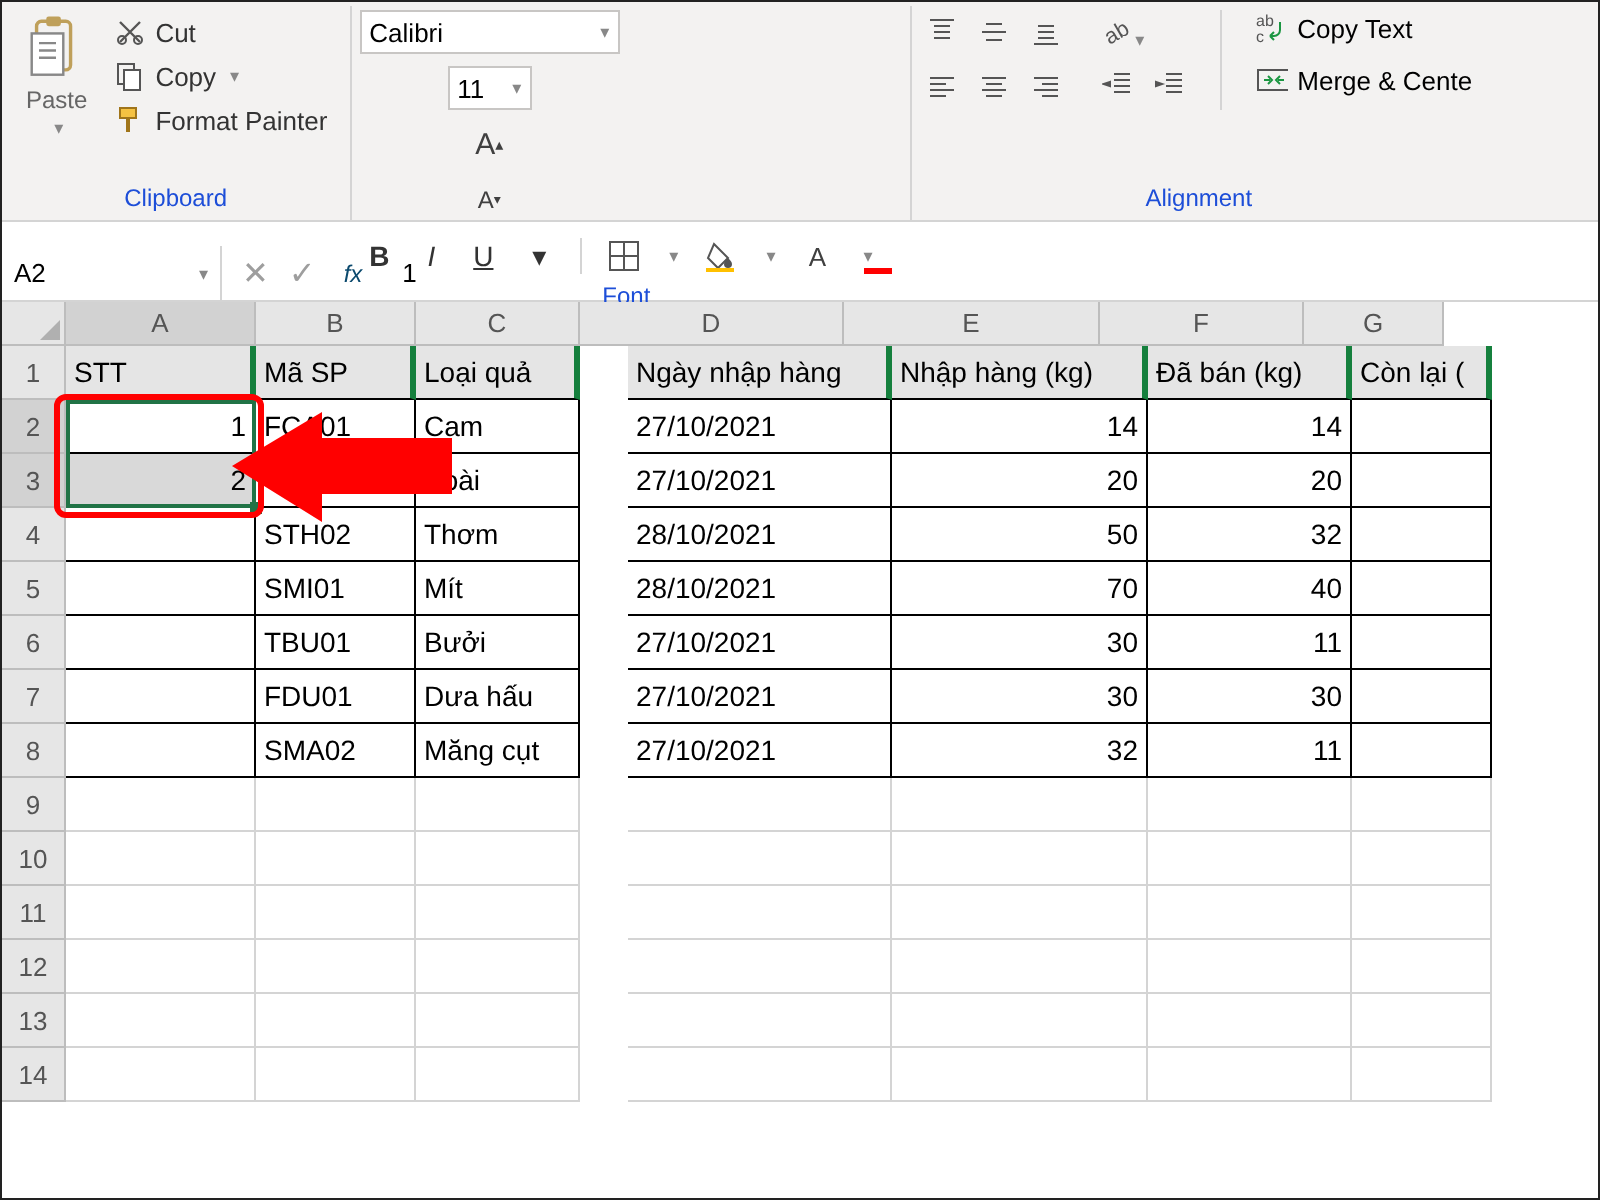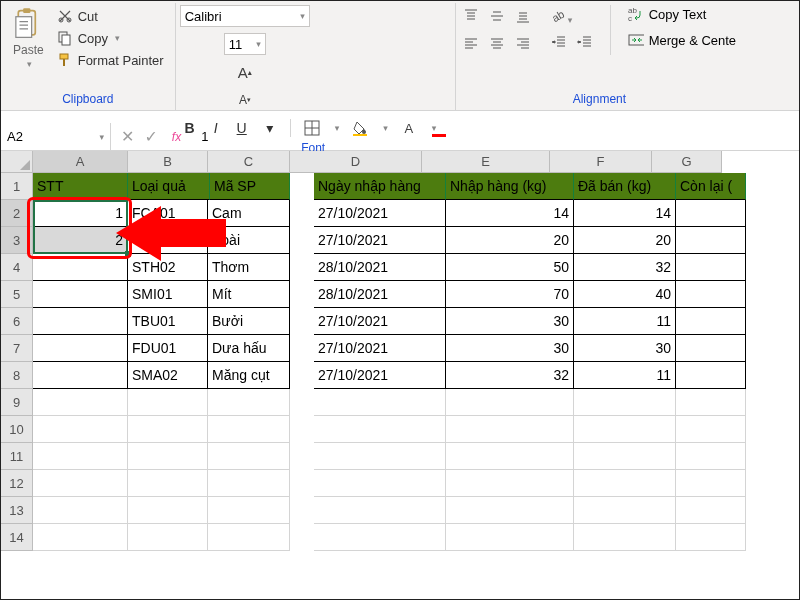--- a/index.html
+++ b/index.html
@@ -28,37 +28,37 @@
 .biu span { width: 20px; text-align: center; font-size: 14px; color: #333; }
 .sep { width: 1px; height: 18px; background: #d4d4d4; }
 
 .align-top { display: flex; gap: 14px; }
 .align-col { display: flex; flex-direction: column; gap: 6px; }
 .align-row { display: flex; gap: 4px; }
 
 .namebox-bar { display: flex; align-items: center; height: 28px; border-bottom: 1px solid #d4d4d4; background: #fff; margin-top: 12px; }
 .namebox { width: 110px; height: 100%; border-right: 1px solid #d4d4d4; display: flex; align-items: center; padding: 0 6px; font-size: 13px; justify-content: space-between; }
 .fx-btns { display: flex; gap: 10px; padding: 0 10px; color: #9e9e9e; }
-.fx-label { font-style: italic; font-size: 12px; color: #ec4899; padding: 0 4px; }
+.fx-label { font-style: italic; font-size: 12px; color: #0c4a6e; padding: 0 4px; }
 .fx-val { font-size: 13px; padding-left: 16px; }
 
 .grid { position: relative; }
 .corner { position: absolute; left: 0; top: 0; width: 32px; height: 22px; background: #e6e6e6; border-right: 1px solid #bdbdbd; border-bottom: 1px solid #bdbdbd; }
 .corner::after { content: ''; position: absolute; right: 2px; bottom: 2px; width: 0; height: 0; border-style: solid; border-width: 0 0 10px 10px; border-color: transparent transparent #b0b0b0 transparent; }
 .col-headers { display: flex; margin-left: 32px; }
 .ch { background: #e6e6e6; border-right: 1px solid #bdbdbd; border-bottom: 1px solid #bdbdbd; text-align: center; font-size: 13px; color: #555; height: 22px; line-height: 22px; }
 .ch.sel { background: #d2d2d2; }
 .ch.cA { width: 95px; } .ch.cB { width: 80px; } .ch.cC { width: 82px; } .ch.cD { width: 132px; } .ch.cE { width: 128px; } .ch.cF { width: 102px; } .ch.cG { width: 70px; }
 .rows { }
 .row { display: flex; height: 27px; }
 .rh { width: 32px; background: #e6e6e6; border-right: 1px solid #bdbdbd; border-bottom: 1px solid #bdbdbd; text-align: center; font-size: 13px; color: #555; line-height: 27px; }
 .rh.sel { background: #d2d2d2; }
 .cell { border-right: 1px solid #d4d4d4; border-bottom: 1px solid #d4d4d4; font-size: 14px; padding: 0 4px; line-height: 26px; overflow: hidden; white-space: nowrap; }
 .cell.bd { border-right: 1px solid #000; border-bottom: 1px solid #000; }
-.row.hdr .cell { background: #4d7c0f; border-right: 1px solid #15803d; border-bottom: 1px solid #000; }
+.row.hdr .cell { background: #e5e5e5; border-right: 3px solid #15803d; border-bottom: 1px solid #000; }
 .cell.cA { width: 95px; } .cell.cB { width: 80px; } .cell.cC { width: 82px; } .cell.cD { width: 132px; margin-left: 24px; } .cell.cE { width: 128px; } .cell.cF { width: 102px; } .cell.cG { width: 70px; }
 .cell.num { text-align: right; }
 .cell.selA { background: #d9d9d9; }
 .cell.active { background: #fff; }
 
 .sel-outline { position: absolute; border: 2px solid #217346; pointer-events: none; }
 .sel-handle { position: absolute; width: 6px; height: 6px; background: #217346; pointer-events: none; }
 .red-box { position: absolute; border: 3px solid #f00; border-radius: 6px; pointer-events: none; }
 .arrow { position: absolute; pointer-events: none; }
 </style>
@@ -258,22 +258,22 @@
     <div class="ch cC">C</div>
     <div class="ch cD">D</div>
     <div class="ch cE">E</div>
     <div class="ch cF">F</div>
     <div class="ch cG">G</div>
   </div>
   <div class="rows">
     <div class="row hdr">
       <div class="rh">1</div>
       <div class="cell cA">STT</div>
+      <div class="cell cB">Mã SP</div>
       <div class="cell cC">Loại quả</div>
-      <div class="cell cB">Mã SP</div>
       <div class="cell cD">Ngày nhập hàng</div>
       <div class="cell cE">Nhập hàng (kg)</div>
       <div class="cell cF">Đã bán (kg)</div>
       <div class="cell cG">Còn lại (</div>
     </div>
     <div class="row">
       <div class="rh sel">2</div>
       <div class="cell cA bd num active">1</div>
       <div class="cell cB bd">FCA01</div>
       <div class="cell cC bd">Cam</div>

